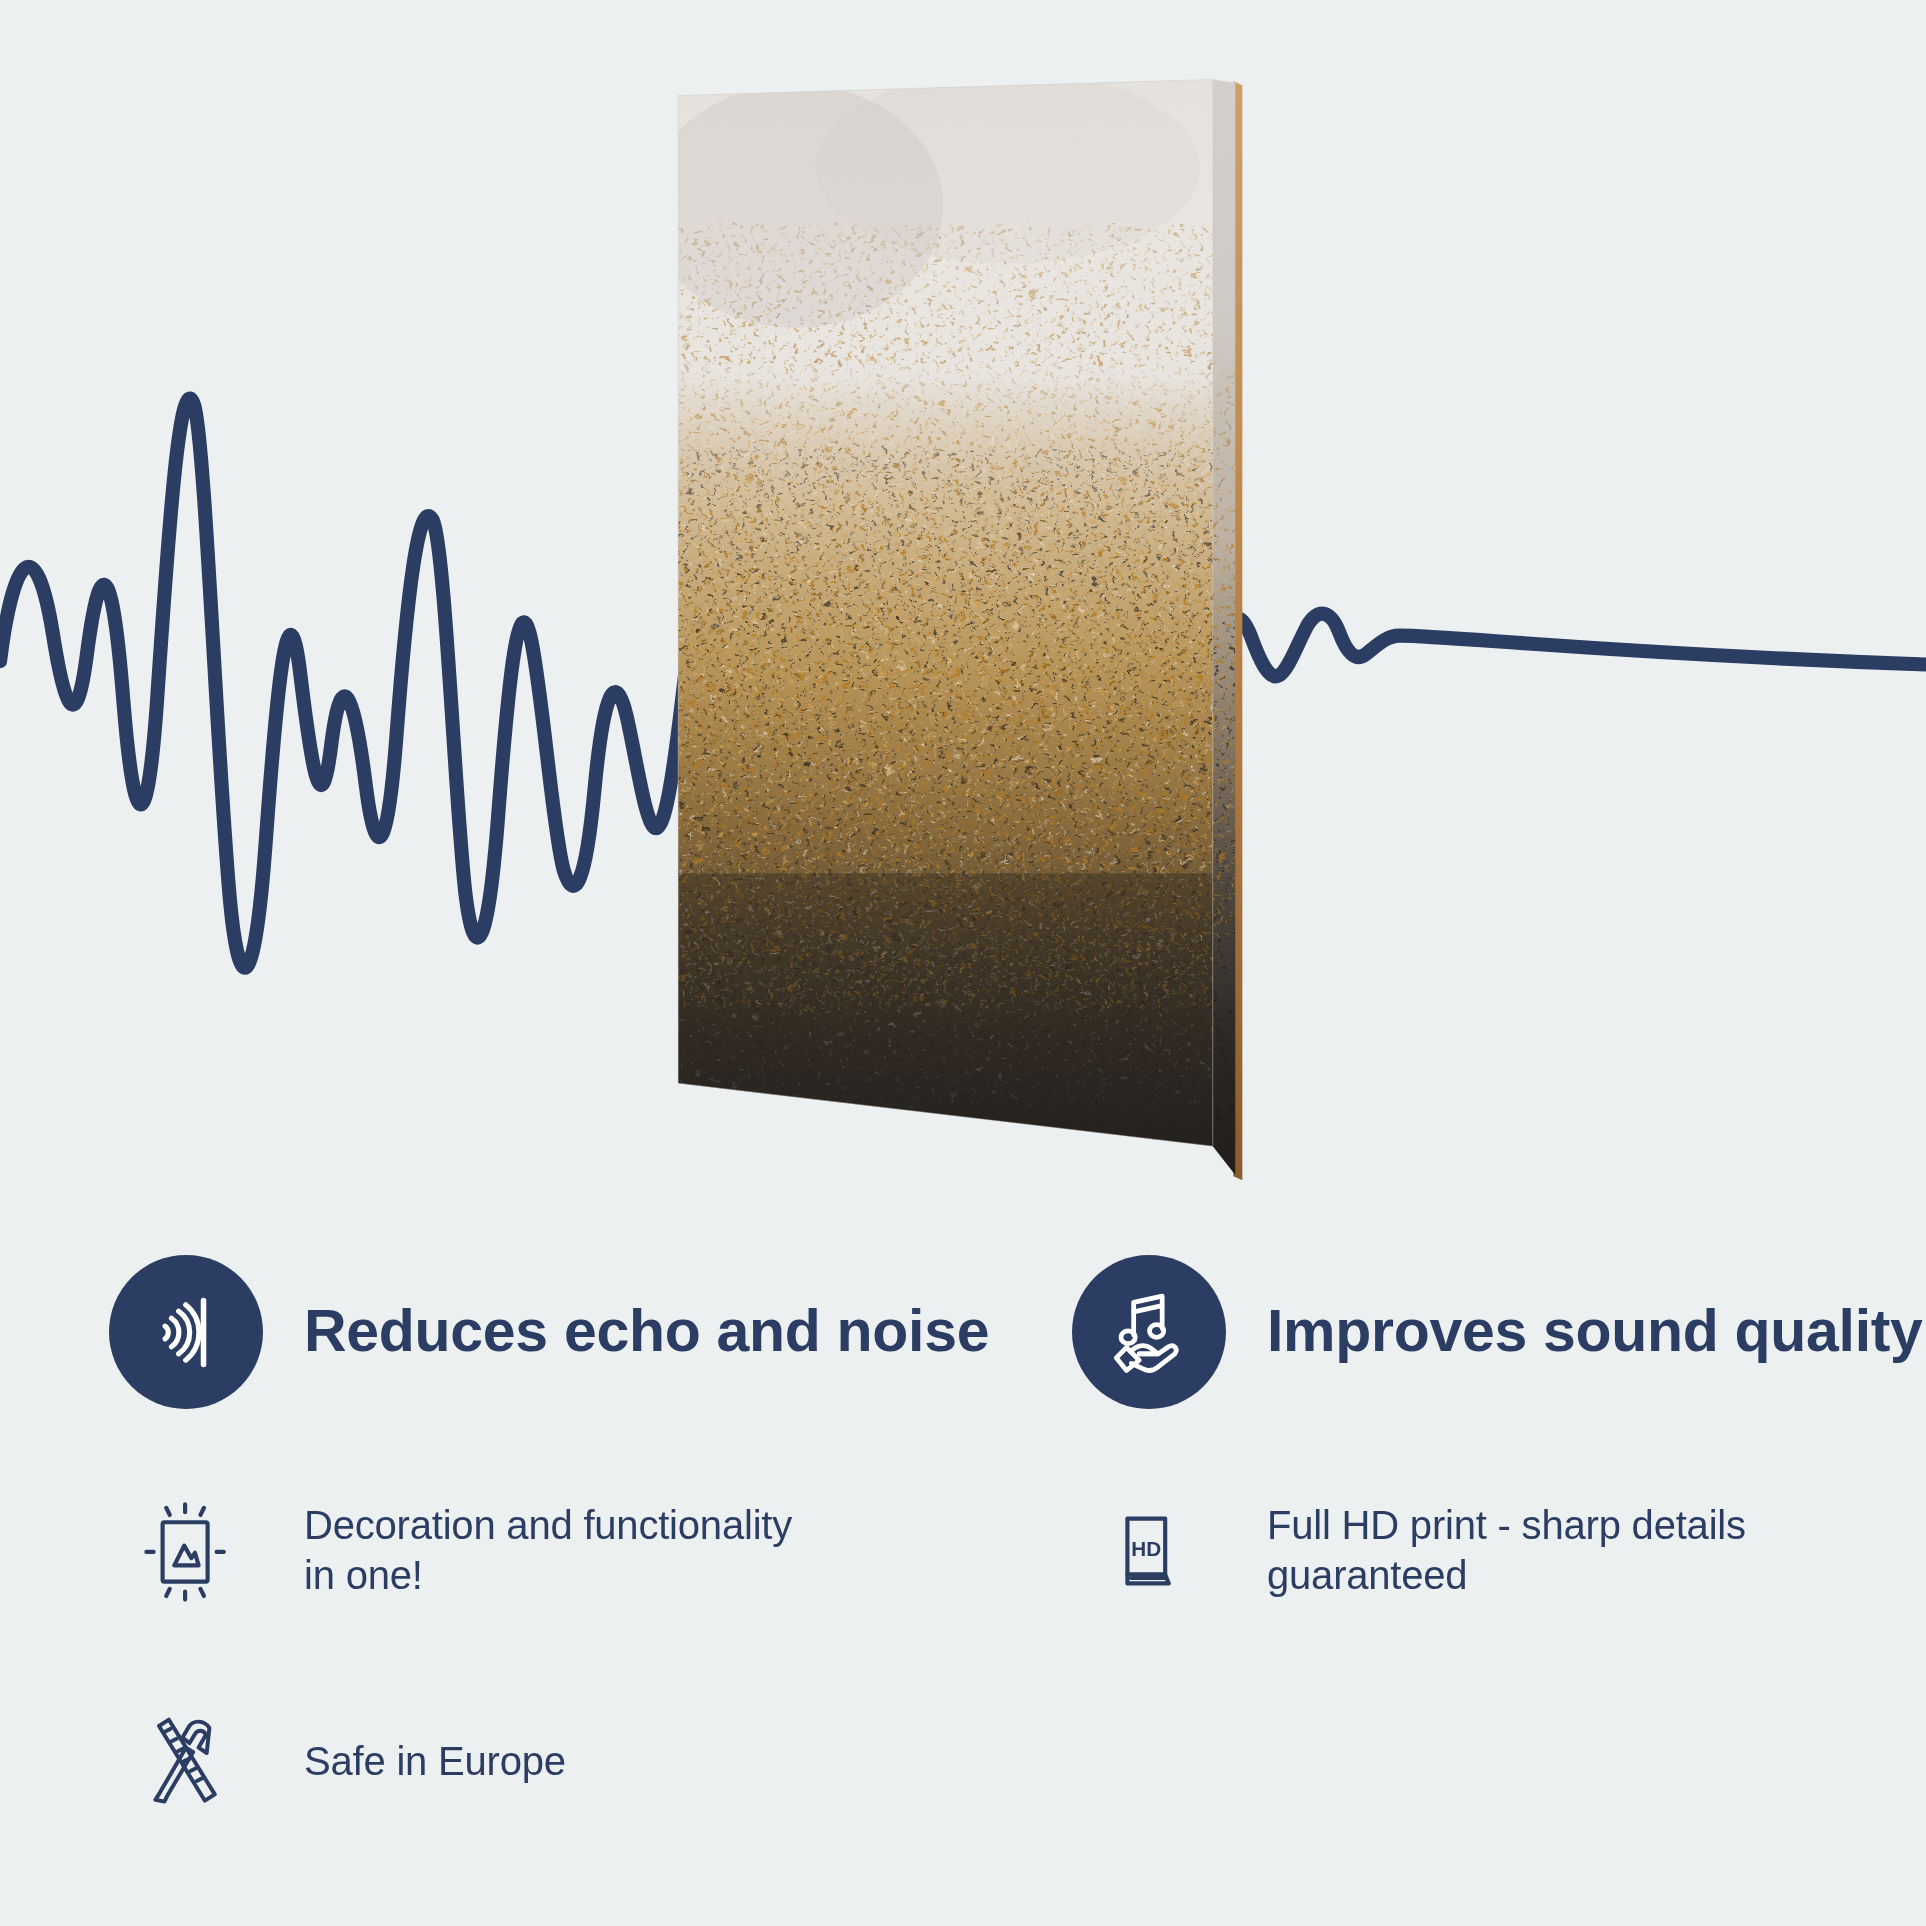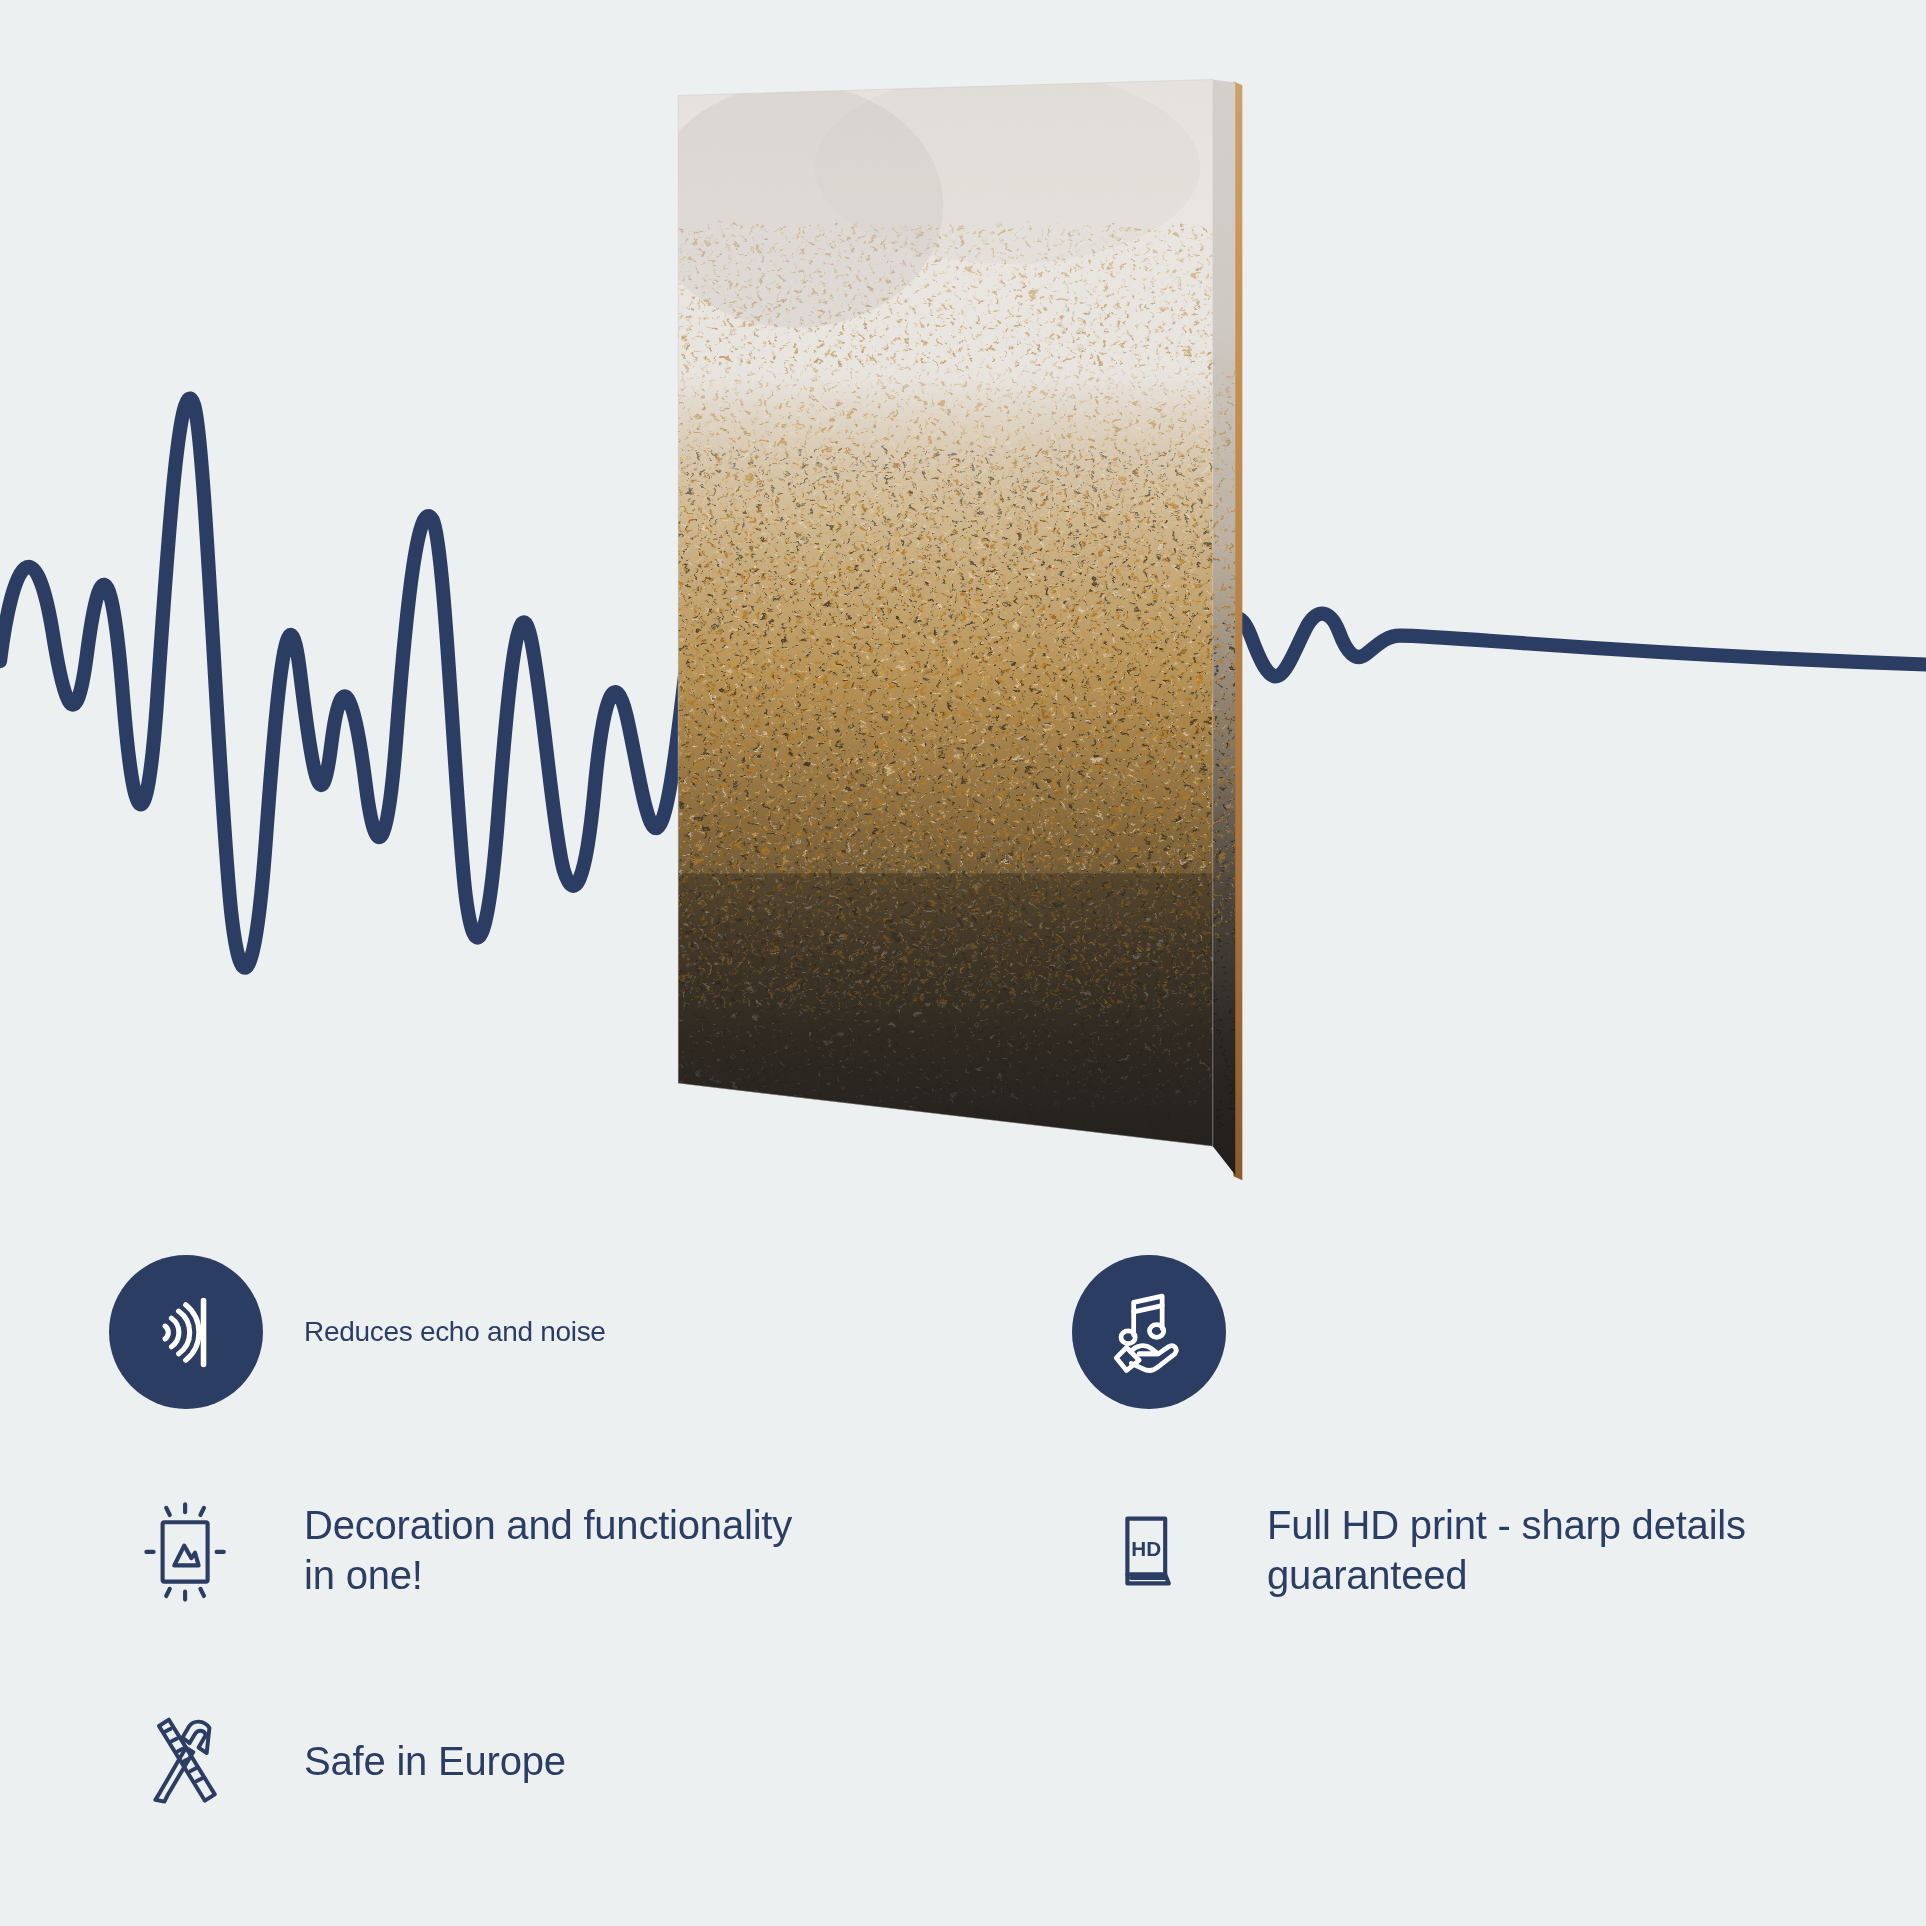--- a/index.html
+++ b/index.html
@@ -77,22 +77,22 @@
     justify-content: center;
   }
 
   .feature-label {
     color: #2c3d63;
     margin-left: 41px;
     line-height: 1.24;
     white-space: pre-line;
   }
   .label-bold {
-    font-weight: normal;
-    font-size: 28px;
+    font-weight: bold;
+    font-size: 59px;
     letter-spacing: -0.3px;
   }
   .label-regular {
     font-weight: normal;
     font-size: 40px;
     letter-spacing: -0.2px;
   }
 </style>
 </head>
 <body>
@@ -304,20 +304,21 @@
             <path d="M40 34 L76 26"></path>
             <ellipse cx="33" cy="66" rx="9" ry="8"></ellipse>
             <ellipse cx="69" cy="58" rx="9" ry="8"></ellipse>
 
             <path d="M18 92 L31 79 L47 95 L31 108 Z"></path>
             <path d="M36 84 C44 76, 54 74, 62 80 L71 87 L47 87"></path>
             <path d="M47 87 L71 87 L84 78 C90 74, 97 80, 92 87 L70 104 C65 108, 58 109, 52 106 L37 99"></path>
           </g>
         </svg>
       </div>
+      <div class="feature-label label-bold">Improves sound quality</div>
     </div>
 
     <div class="feature-row feature-col-left row-y-1">
       <div class="icon-plain">
         <svg viewBox="0 0 120 120" width="108" height="108" aria-hidden="true">
           <g fill="none" stroke="#2c3d63" stroke-width="4.6" stroke-linecap="round" stroke-linejoin="round">
             <rect x="34" y="28" width="50" height="66" rx="2"></rect>
             <path d="M47 76 L58 54 L66 68 L70 62 L74 76 Z"></path>
 
             <path d="M59 8 L59 17"></path>

